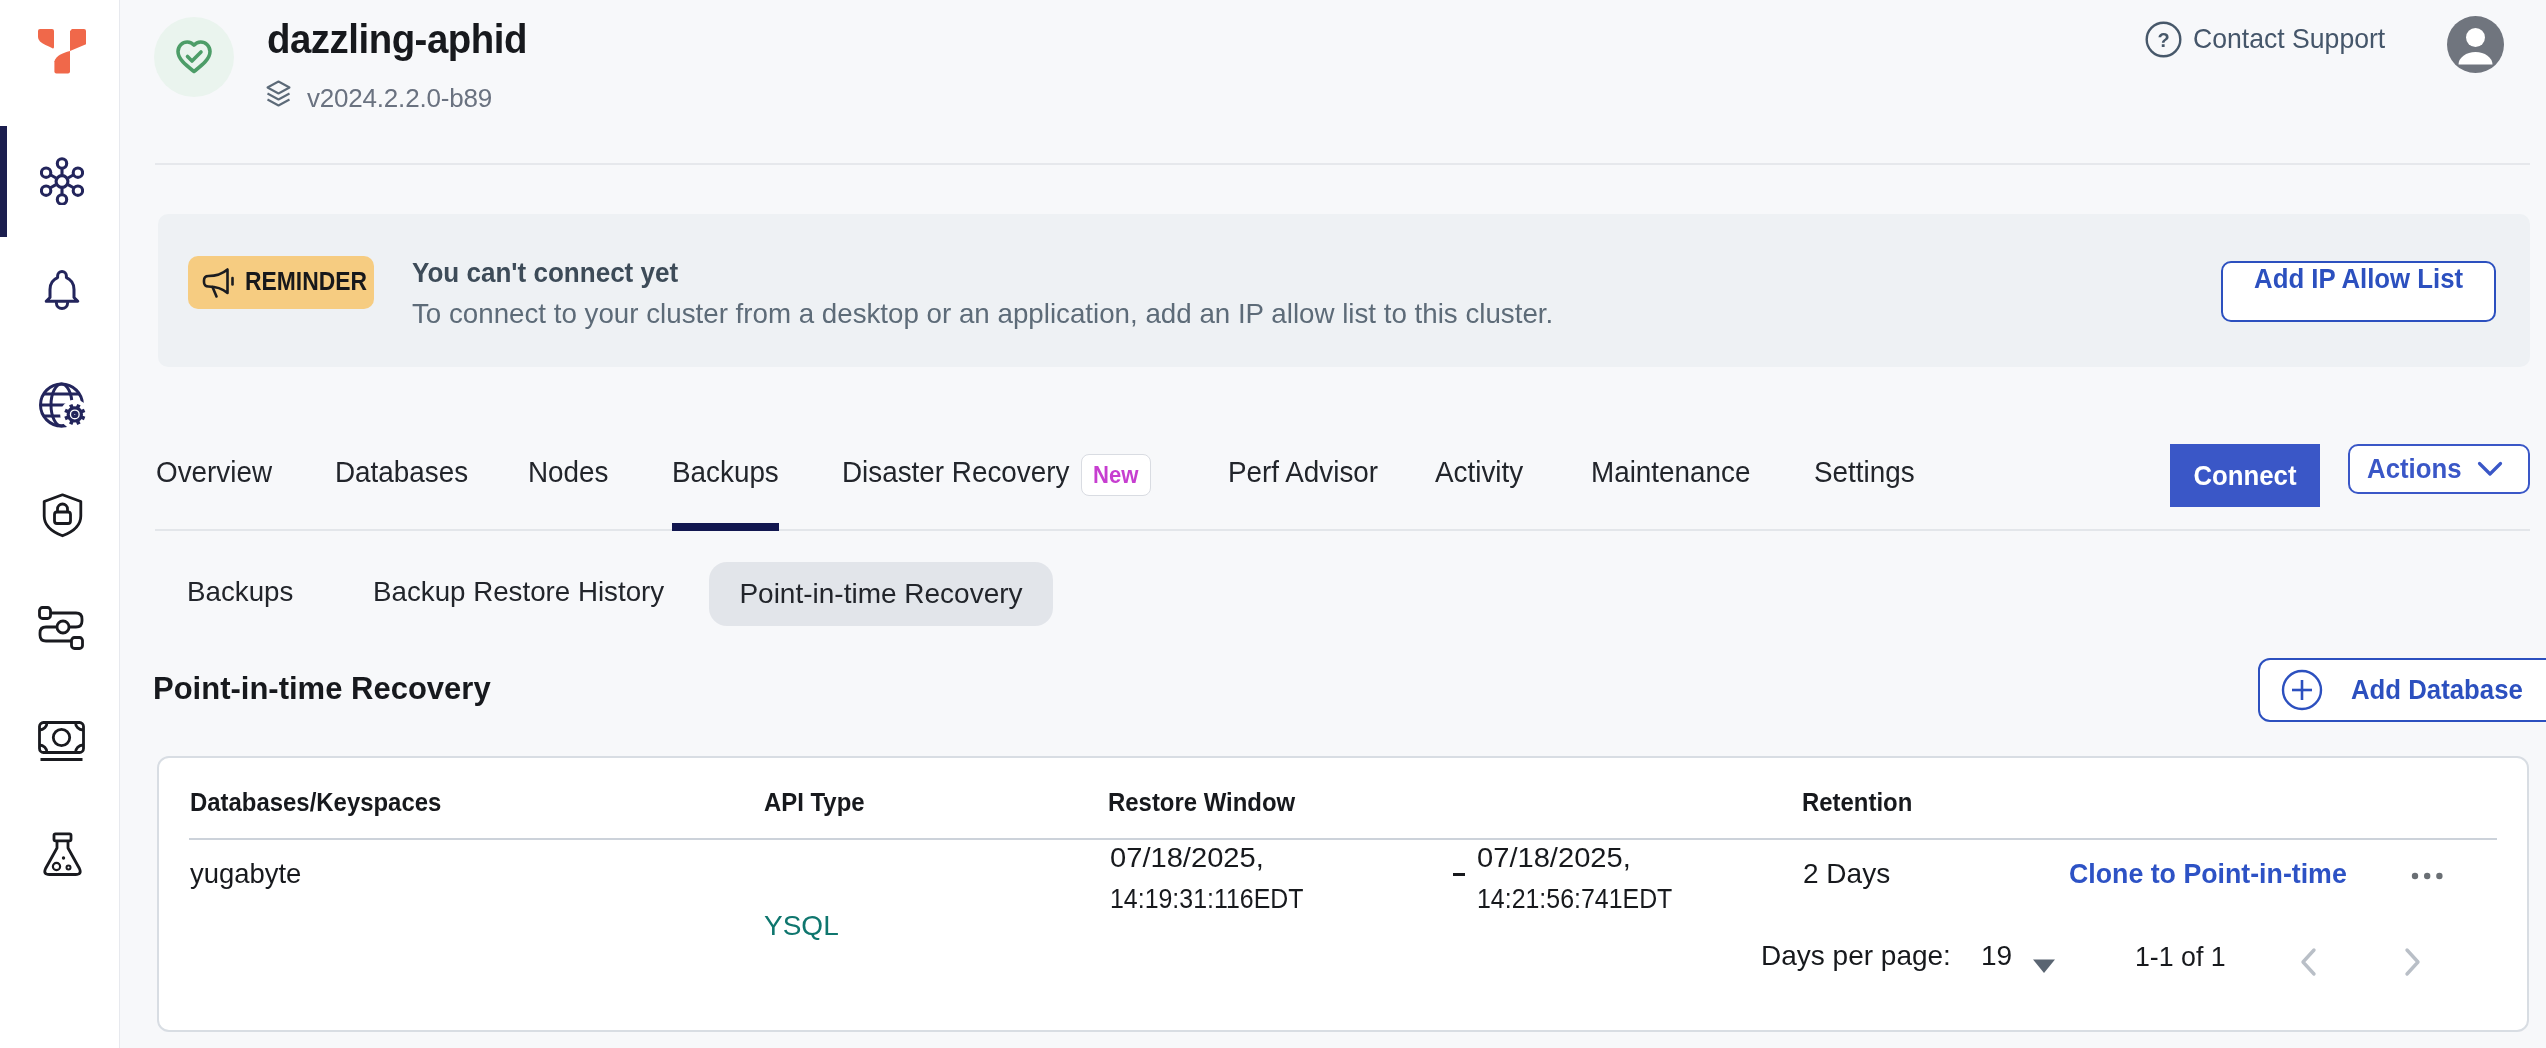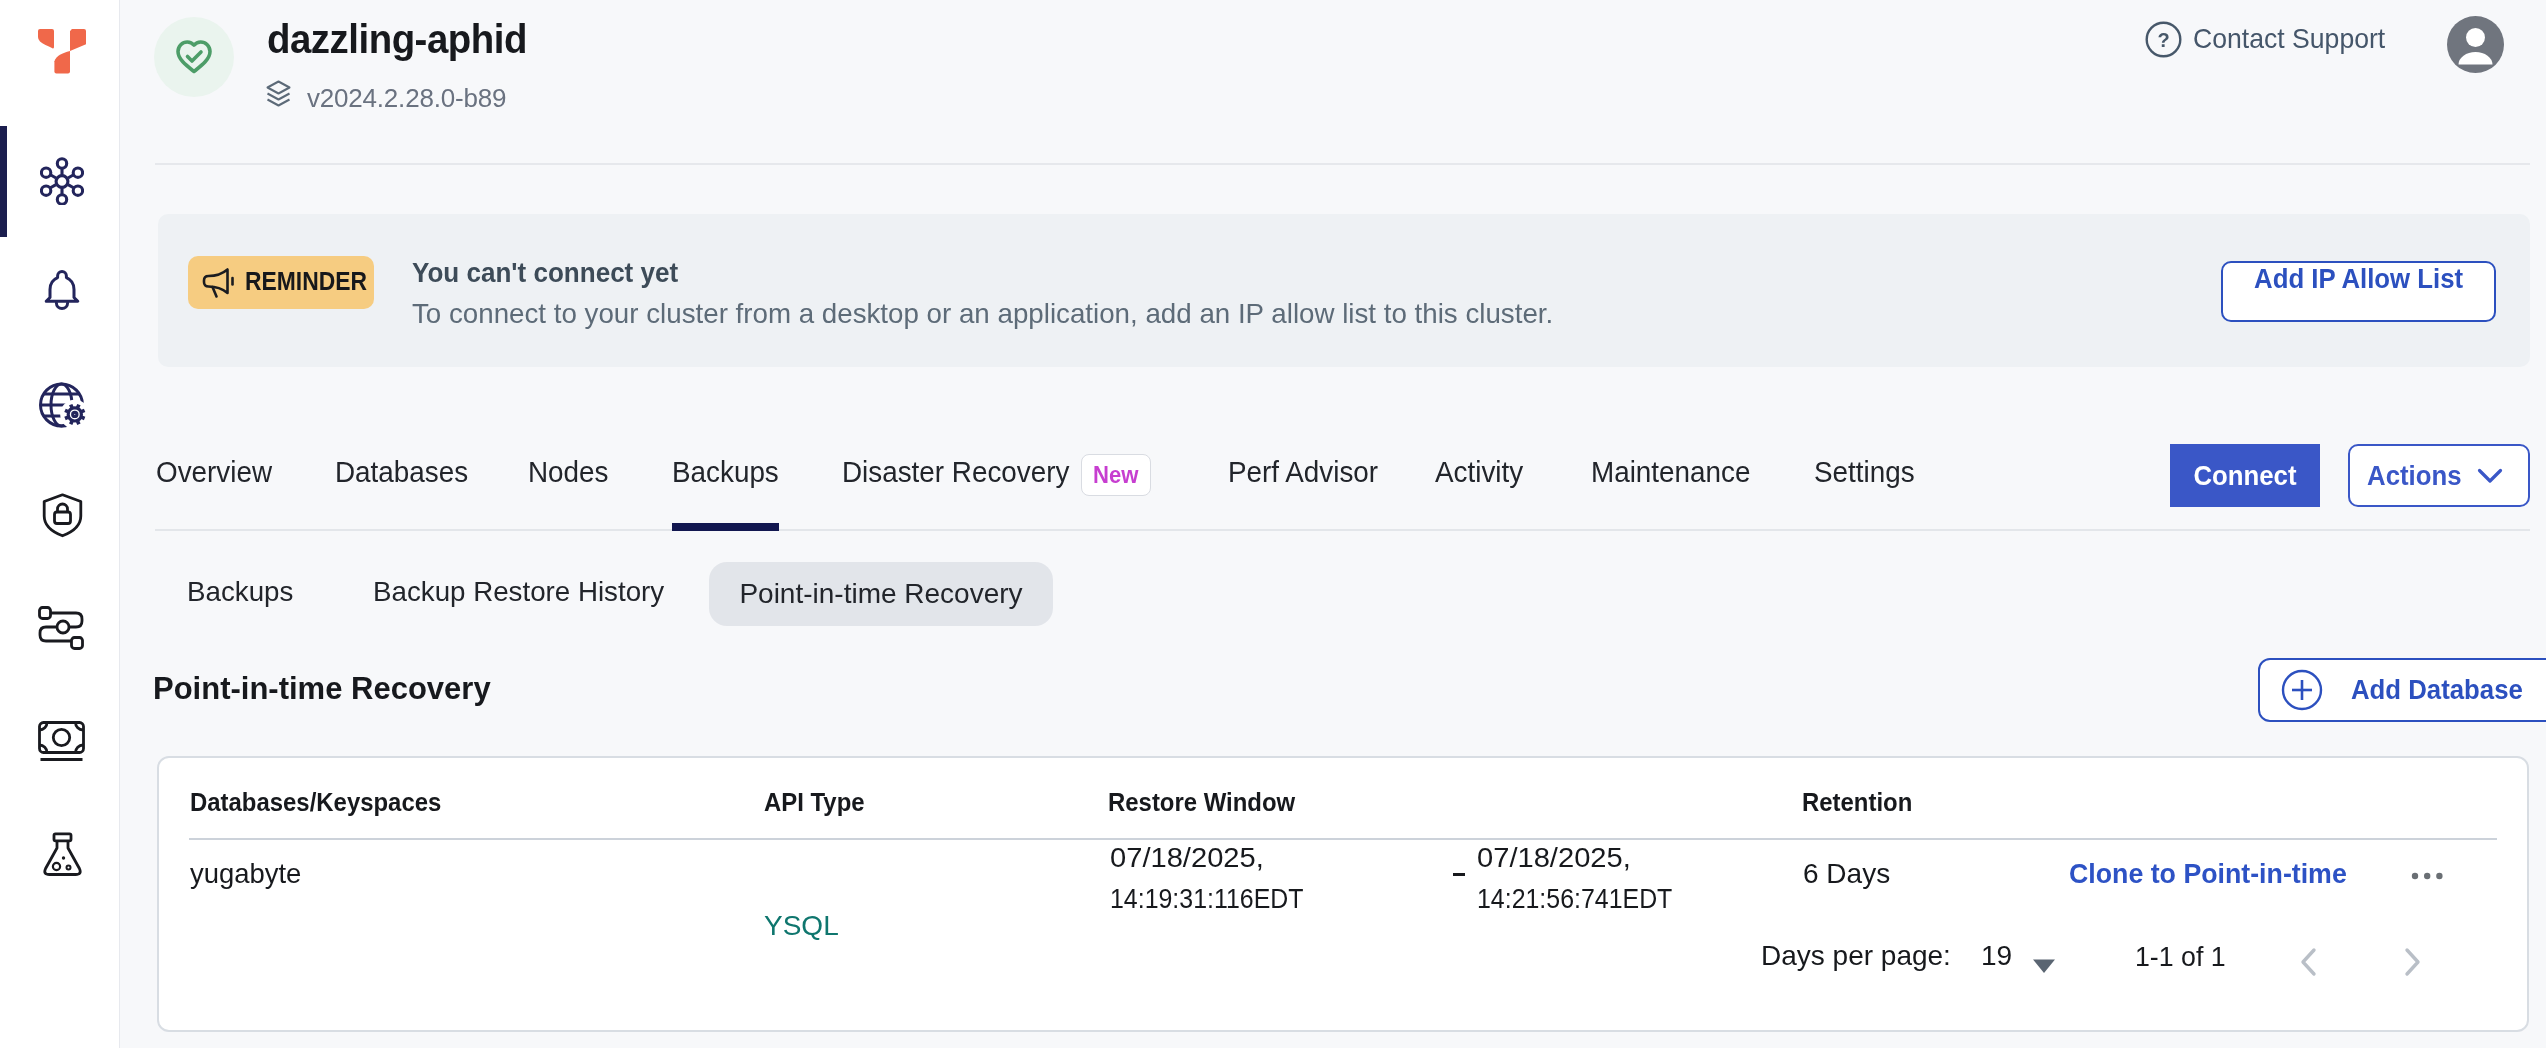--- a/index.html
+++ b/index.html
@@ -113,21 +113,21 @@
 </svg>
 <div class="txt" style="left:267px;top:19px;font-size:40px;font-weight:bold;color:#17191d;letter-spacing:-0.5px;transform:scaleX(0.96);transform-origin:0 0">dazzling-aphid</div>
 
 <svg class="abs" style="left:266px;top:80px" width="25" height="27" viewBox="0 0 25 27">
   <g stroke="#5c6a78" stroke-width="2" fill="none" stroke-linejoin="round">
     <path d="M12.5 1.5 L23.5 7.5 L12.5 13.5 L1.5 7.5 Z"></path>
     <path d="M1.5 13.5 L12.5 19.5 L23.5 13.5"></path>
     <path d="M1.5 19.5 L12.5 25.5 L23.5 19.5"></path>
   </g>
 </svg>
-<div class="txt" style="left:307px;top:85px;font-size:26px;color:#6a7280;letter-spacing:-0.2px">v2024.2.28.0-b89</div>
+<div class="txt" style="left:307px;top:85px;font-size:26px;color:#6a7280;letter-spacing:-0.2px">v2024.2.2.0-b89</div>
 
 <svg class="abs" style="left:2145px;top:21px" width="37" height="37" viewBox="0 0 37 37">
   <circle cx="18.5" cy="18.5" r="16.8" fill="none" stroke="#47586a" stroke-width="2.4"></circle>
   <text x="18.5" y="26" font-size="20" font-weight="bold" fill="#47586a" text-anchor="middle" font-family="Liberation Sans">?</text>
 </svg>
 <div class="txt" style="left:2193px;top:25px;font-size:28px;color:#45566a;transform:scaleX(0.95);transform-origin:0 0">Contact Support</div>
 
 <svg class="abs" style="left:2447px;top:16px" width="57" height="57" viewBox="0 0 57 57">
   <circle cx="28.5" cy="28.5" r="28.5" fill="#70757e"></circle>
   <circle cx="28.5" cy="21.5" r="9.5" fill="#fff"></circle>
@@ -162,21 +162,21 @@
     <span style="font-size:24px;font-weight:bold;color:#c73ed0;transform:scaleX(0.92)">New</span>
   </div>
 <div class="txt" style="left:1228px;top:458px;font-size:29px;color:#22252b;transform:scaleX(0.96);transform-origin:0 0">Perf Advisor</div>
 <div class="txt" style="left:1435px;top:458px;font-size:29px;color:#22252b;transform:scaleX(0.96);transform-origin:0 0">Activity</div>
 <div class="txt" style="left:1591px;top:458px;font-size:29px;color:#22252b;transform:scaleX(0.96);transform-origin:0 0">Maintenance</div>
 <div class="txt" style="left:1814px;top:458px;font-size:29px;color:#22252b;transform:scaleX(0.96);transform-origin:0 0">Settings</div>
 <div class="abs" style="left:672px;top:523px;width:107px;height:8px;background:#121750"></div>
 <div class="abs" style="left:2170px;top:444px;width:150px;height:63px;border-radius:0;background:#3a57c7;display:flex;align-items:center;justify-content:center">
     <span style="font-size:28px;font-weight:bold;color:#fff;transform:scaleX(0.92)">Connect</span>
   </div>
-<div class="abs" style="left:2348px;top:444px;width:182px;height:63px;border-radius:10px;background:#fff;border:2px solid #3a57c7;display:flex;align-items:center;justify-content:flex-start;padding-left:13px;gap:11px">
+<div class="abs" style="left:2348px;top:444px;width:182px;height:50px;border-radius:10px;background:#fff;border:2px solid #3a57c7;display:flex;align-items:center;justify-content:flex-start;padding-left:13px;gap:11px">
     <span style="font-size:28px;font-weight:bold;color:#3a57c7;transform:scaleX(0.92)">Actions</span>
     <svg width="26" height="16" viewBox="0 0 26 16">
       <path d="M2.5 2.5 L13 13 L23.5 2.5" fill="none" stroke="#3a57c7" stroke-width="3.2" stroke-linecap="round" stroke-linejoin="round"></path>
     </svg>
   </div>
 
 <div class="txt" style="left:187px;top:578px;font-size:28px;color:#22252b;transform:scaleX(0.99);transform-origin:0 0">Backups</div>
 <div class="txt" style="left:373px;top:578px;font-size:28px;color:#22252b;transform:scaleX(0.99);transform-origin:0 0">Backup Restore History</div>
 <div class="abs" style="left:709px;top:562px;width:344px;height:64px;background:#e2e5ea;border-radius:18px;display:flex;align-items:center;justify-content:center">
     <span style="font-size:28px;color:#22252b">Point-in-time Recovery</span>
@@ -199,21 +199,21 @@
 <div class="txt" style="left:1802px;top:789px;font-size:26px;font-weight:bold;color:#17191d;transform:scaleX(0.92);transform-origin:0 0">Retention</div>
 <div class="abs" style="left:189px;top:838px;width:2308px;height:2px;background:#ccd2da"></div>
 
 <div class="txt" style="left:190px;top:860px;font-size:28px;color:#17191d;transform:scaleX(0.98);transform-origin:0 0">yugabyte</div>
 <div class="txt" style="left:764px;top:912px;font-size:28px;color:#0f766e;transform:scaleX(1);transform-origin:0 0">YSQL</div>
 <div class="txt" style="left:1110px;top:844px;font-size:28px;color:#17191d;transform:scaleX(1.04);transform-origin:0 0">07/18/2025,</div>
 <div class="txt" style="left:1110px;top:885px;font-size:28px;color:#17191d;transform:scaleX(0.89);transform-origin:0 0">14:19:31:116EDT</div>
 <div class="abs" style="left:1453px;top:873px;width:12px;height:3px;background:#17191d"></div>
 <div class="txt" style="left:1477px;top:844px;font-size:28px;color:#17191d;transform:scaleX(1.04);transform-origin:0 0">07/18/2025,</div>
 <div class="txt" style="left:1477px;top:885px;font-size:28px;color:#17191d;transform:scaleX(0.89);transform-origin:0 0">14:21:56:741EDT</div>
-<div class="txt" style="left:1803px;top:860px;font-size:28px;color:#17191d;transform:scaleX(1);transform-origin:0 0">6 Days</div>
+<div class="txt" style="left:1803px;top:860px;font-size:28px;color:#17191d;transform:scaleX(1);transform-origin:0 0">2 Days</div>
 <div class="txt" style="left:2069px;top:860px;font-size:28px;font-weight:bold;color:#2d52c5;transform:scaleX(0.955);transform-origin:0 0">Clone to Point-in-time</div>
 <svg class="abs" style="left:2411px;top:872px" width="38" height="8" viewBox="0 0 38 8">
     <circle cx="4" cy="4" r="3.2" fill="#6a6f74"></circle>
     <circle cx="16.2" cy="4" r="3.2" fill="#6a6f74"></circle>
     <circle cx="28.4" cy="4" r="3.2" fill="#6a6f74"></circle>
   </svg>
 
 <div class="txt" style="left:1761px;top:942px;font-size:28px;color:#17191d;transform:scaleX(1);transform-origin:0 0">Days per page:</div>
 <div class="txt" style="left:1981px;top:942px;font-size:28px;color:#17191d">19</div>
 <svg class="abs" style="left:2032px;top:958px" width="24" height="16" viewBox="0 0 24 16">

